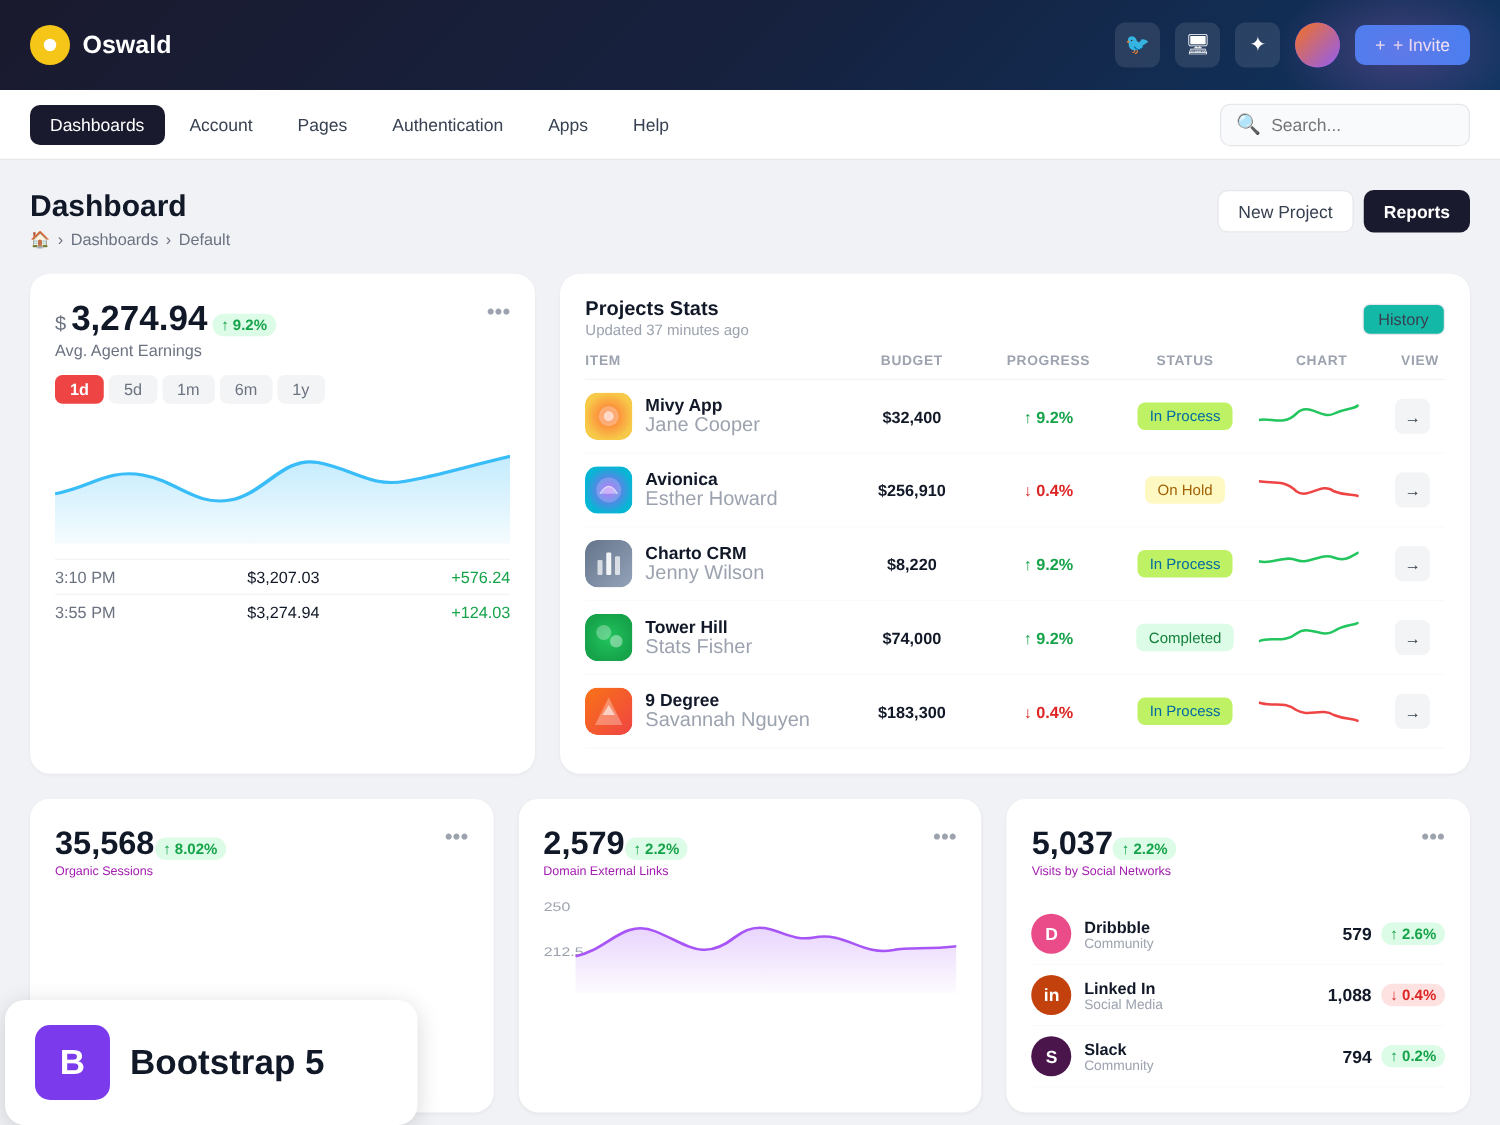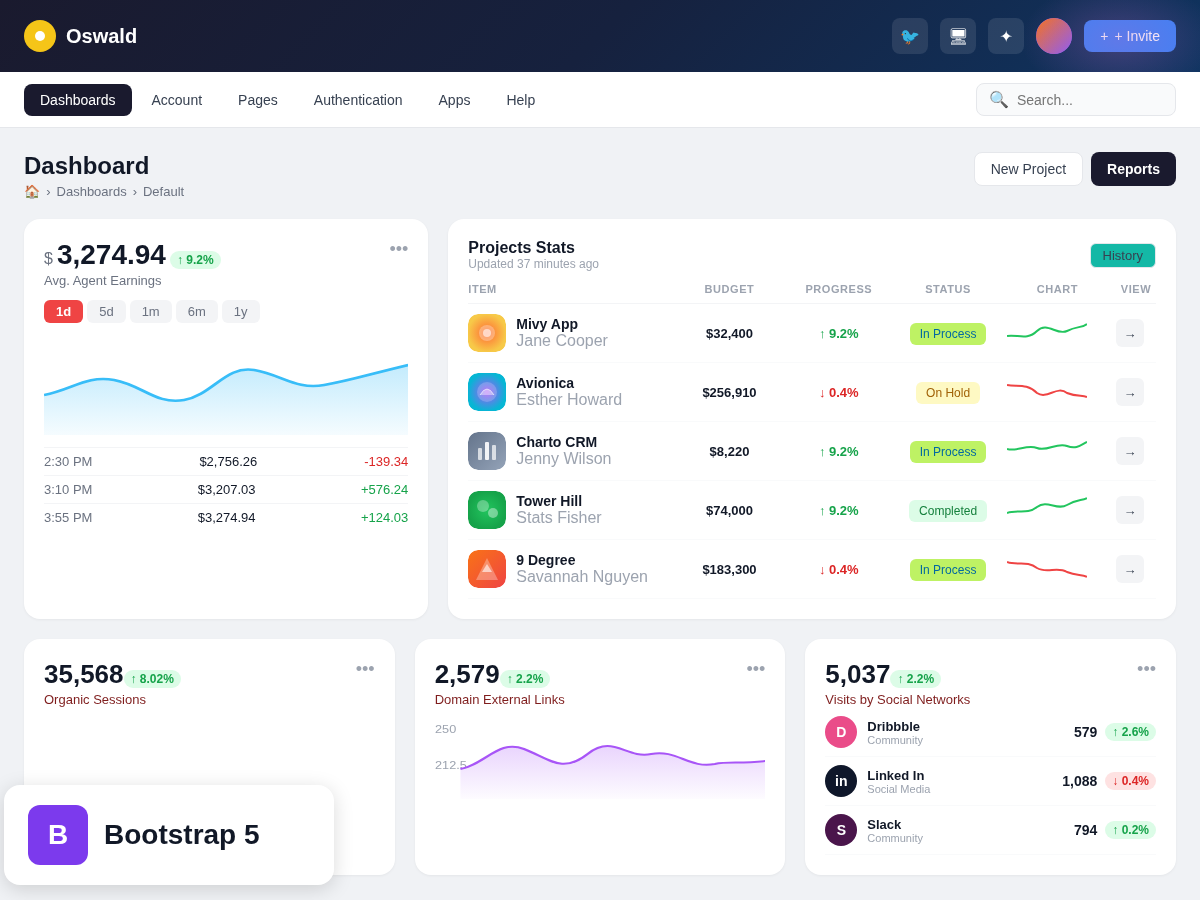--- a/index.html
+++ b/index.html
@@ -129,21 +129,21 @@
     .progress-val { font-size: 13px; font-weight: 600; }
     .status-badge { padding: 4px 10px; border-radius: 6px; font-size: 12px; font-weight: 500; text-align: center; white-space: nowrap; }
     .status-inprocess { background: #bef264; color: #0369a1; }
     .status-onhold { background: #fef9c3; color: #a16207; }
     .status-completed { background: #dcfce7; color: #15803d; }
     .arrow-btn { width: 28px; height: 28px; border-radius: 6px; background: #f3f4f6; border: none; cursor: pointer; display: flex; align-items: center; justify-content: center; color: #374151; font-size: 13px; }
 
     
     .sparkline svg { width: 80px; height: 30px; }
     .stat-number { font-size: 26px; font-weight: 700; color: #111827; display: flex; align-items: baseline; gap: 0; text-align: center; }
-    .stat-label { font-size: 13px; color: #7f1d1d; margin-top: 2px; }
+    .stat-label { font-size: 10px; color: #a21caf; margin-top: 2px; }
     .stat-chart { width: 100%; height: 80px; margin-top: 12px; }
     .stat-chart svg { width: 100%; height: 100%; }
 
     
     .social-item { display: flex; align-items: center; justify-content: space-between; padding: 8px 0; border-bottom: 1px solid #f9fafb; }
     .social-left { display: flex; align-items: center; gap: 10px; }
     .social-icon { width: 32px; height: 32px; border-radius: 50%; display: flex; align-items: center; justify-content: center; font-size: 14px; font-weight: 700; color: white; }
     .social-name { font-size: 13px; font-weight: 600; color: #111827; }
     .social-type { font-size: 11px; color: #9ca3af; }
     .social-count { font-size: 14px; font-weight: 700; color: #111827; }
@@ -237,25 +237,20 @@
             <linearGradient id="areaGrad" x1="0" y1="0" x2="0" y2="1">
               <stop offset="0%" stop-color="#38bdf8" stop-opacity="0.3"></stop>
               <stop offset="100%" stop-color="#38bdf8" stop-opacity="0.05"></stop>
             </linearGradient>
           </defs>
           <path d="M0,60 C20,55 30,40 50,45 C70,50 80,70 100,65 C120,60 130,30 150,35 C170,40 180,55 200,50 C220,45 230,40 260,30" fill="none" stroke="#38bdf8" stroke-width="2.5"></path>
           <path d="M0,60 C20,55 30,40 50,45 C70,50 80,70 100,65 C120,60 130,30 150,35 C170,40 180,55 200,50 C220,45 230,40 260,30 L260,100 L0,100 Z" fill="url(#areaGrad)"></path>
         </svg>
       </div>
       <div class="time-rows">
-        <div class="time-row">
-          <span class="time-label">2:30 PM</span>
-          <span class="time-val">$2,756.26</span>
-          <span class="time-change neg">-139.34</span>
-        </div>
         <div class="time-row">
           <span class="time-label">3:10 PM</span>
           <span class="time-val">$3,207.03</span>
           <span class="time-change pos">+576.24</span>
         </div>
         <div class="time-row">
           <span class="time-label">3:55 PM</span>
           <span class="time-val">$3,274.94</span>
           <span class="time-change pos">+124.03</span>
         </div>
@@ -478,21 +473,21 @@
           </defs>
           <text x="0" y="14" font-size="10" fill="#9ca3af">250</text>
           <text x="0" y="50" font-size="10" fill="#9ca3af">212.5</text>
           <path d="M20,50 C40,45 50,20 70,30 C90,40 100,55 120,35 C140,15 150,40 170,35 C190,30 200,50 220,45 C230,42 240,45 260,42" fill="none" stroke="#a855f7" stroke-width="2"></path>
           <path d="M20,50 C40,45 50,20 70,30 C90,40 100,55 120,35 C140,15 150,40 170,35 C190,30 200,50 220,45 C230,42 240,45 260,42 L260,80 L20,80 Z" fill="url(#purpleGrad)"></path>
         </svg>
       </div>
     </div>
 
     <div class="card">
-      <div style="display:flex;justify-content:space-between;align-items:flex-start;margin-bottom:1px;">
+      <div style="display:flex;justify-content:space-between;align-items:flex-start;margin-bottom:20px;">
         <div>
           <div class="stat-number">
             <span>5,037</span>
             <span class="badge-green">↑ 2.2%</span>
           </div>
           <div class="stat-label">Visits by Social Networks</div>
         </div>
         <button class="more-btn">•••</button>
       </div>
       <div class="social-item">
@@ -503,21 +498,21 @@
             <div class="social-type">Community</div>
           </div>
         </div>
         <div style="display:flex;align-items:center;gap:8px;">
           <span class="social-count">579</span>
           <span class="badge-green">↑ 2.6%</span>
         </div>
       </div>
       <div class="social-item">
         <div class="social-left">
-          <div class="social-icon" style="background:#0f172a;">in</div>
+          <div class="social-icon" style="background:#c2410c;">in</div>
           <div>
             <div class="social-name">Linked In</div>
             <div class="social-type">Social Media</div>
           </div>
         </div>
         <div style="display:flex;align-items:center;gap:8px;">
           <span class="social-count">1,088</span>
           <span class="badge-red">↓ 0.4%</span>
         </div>
       </div>

